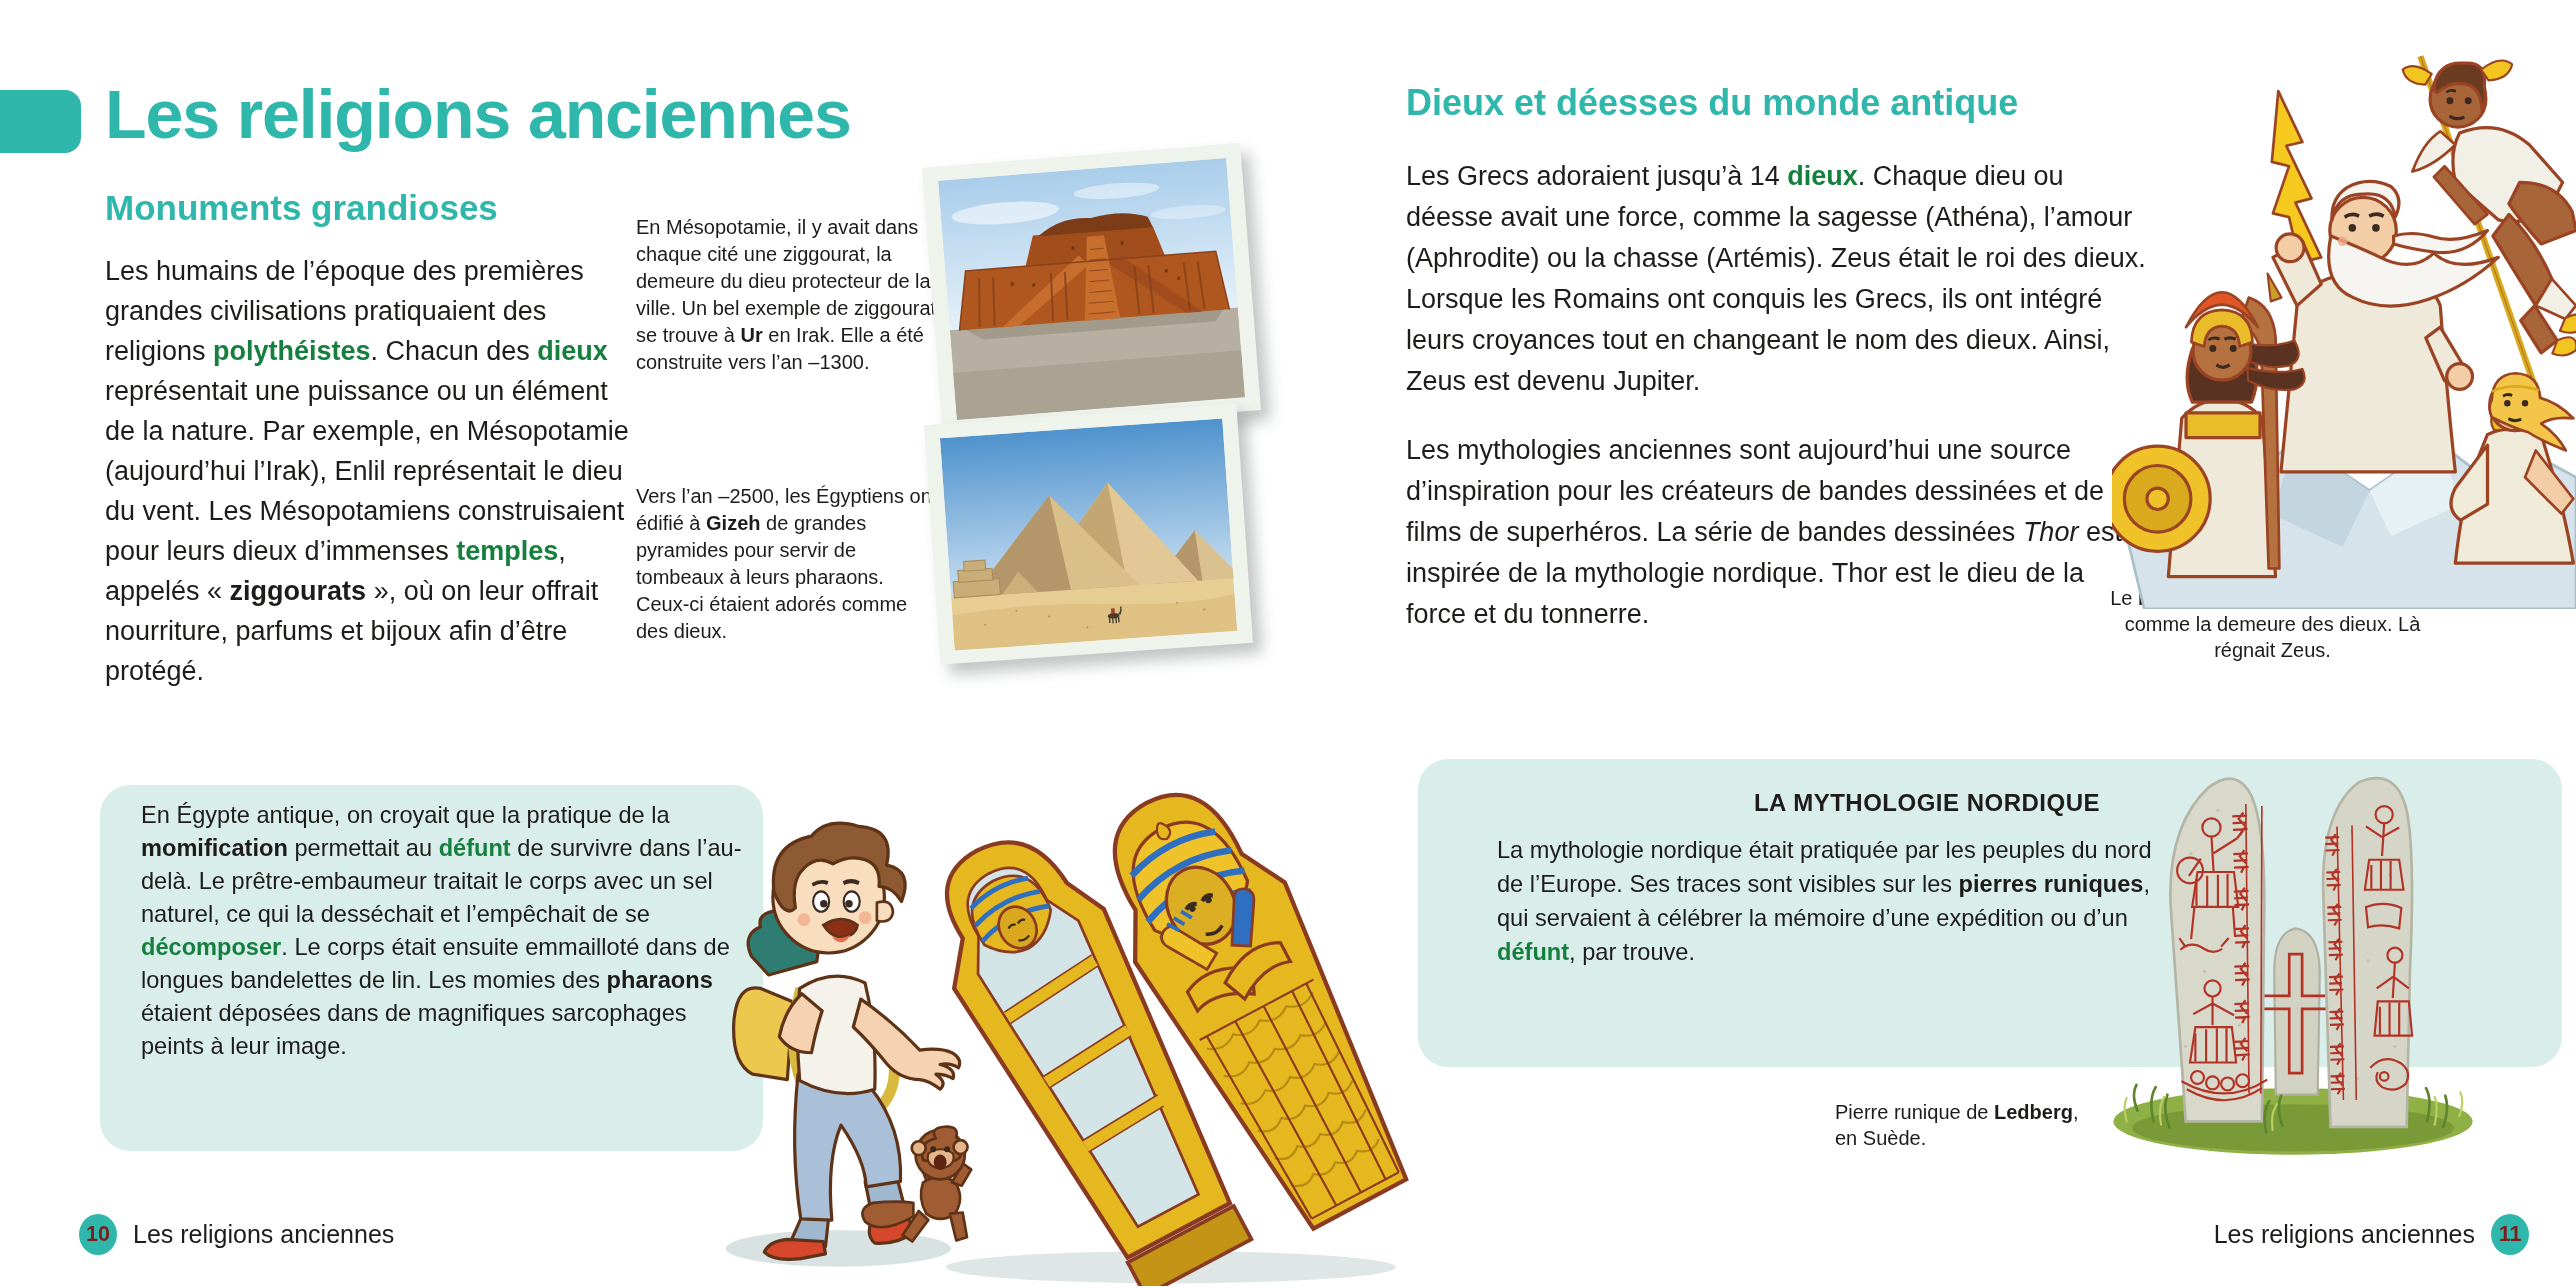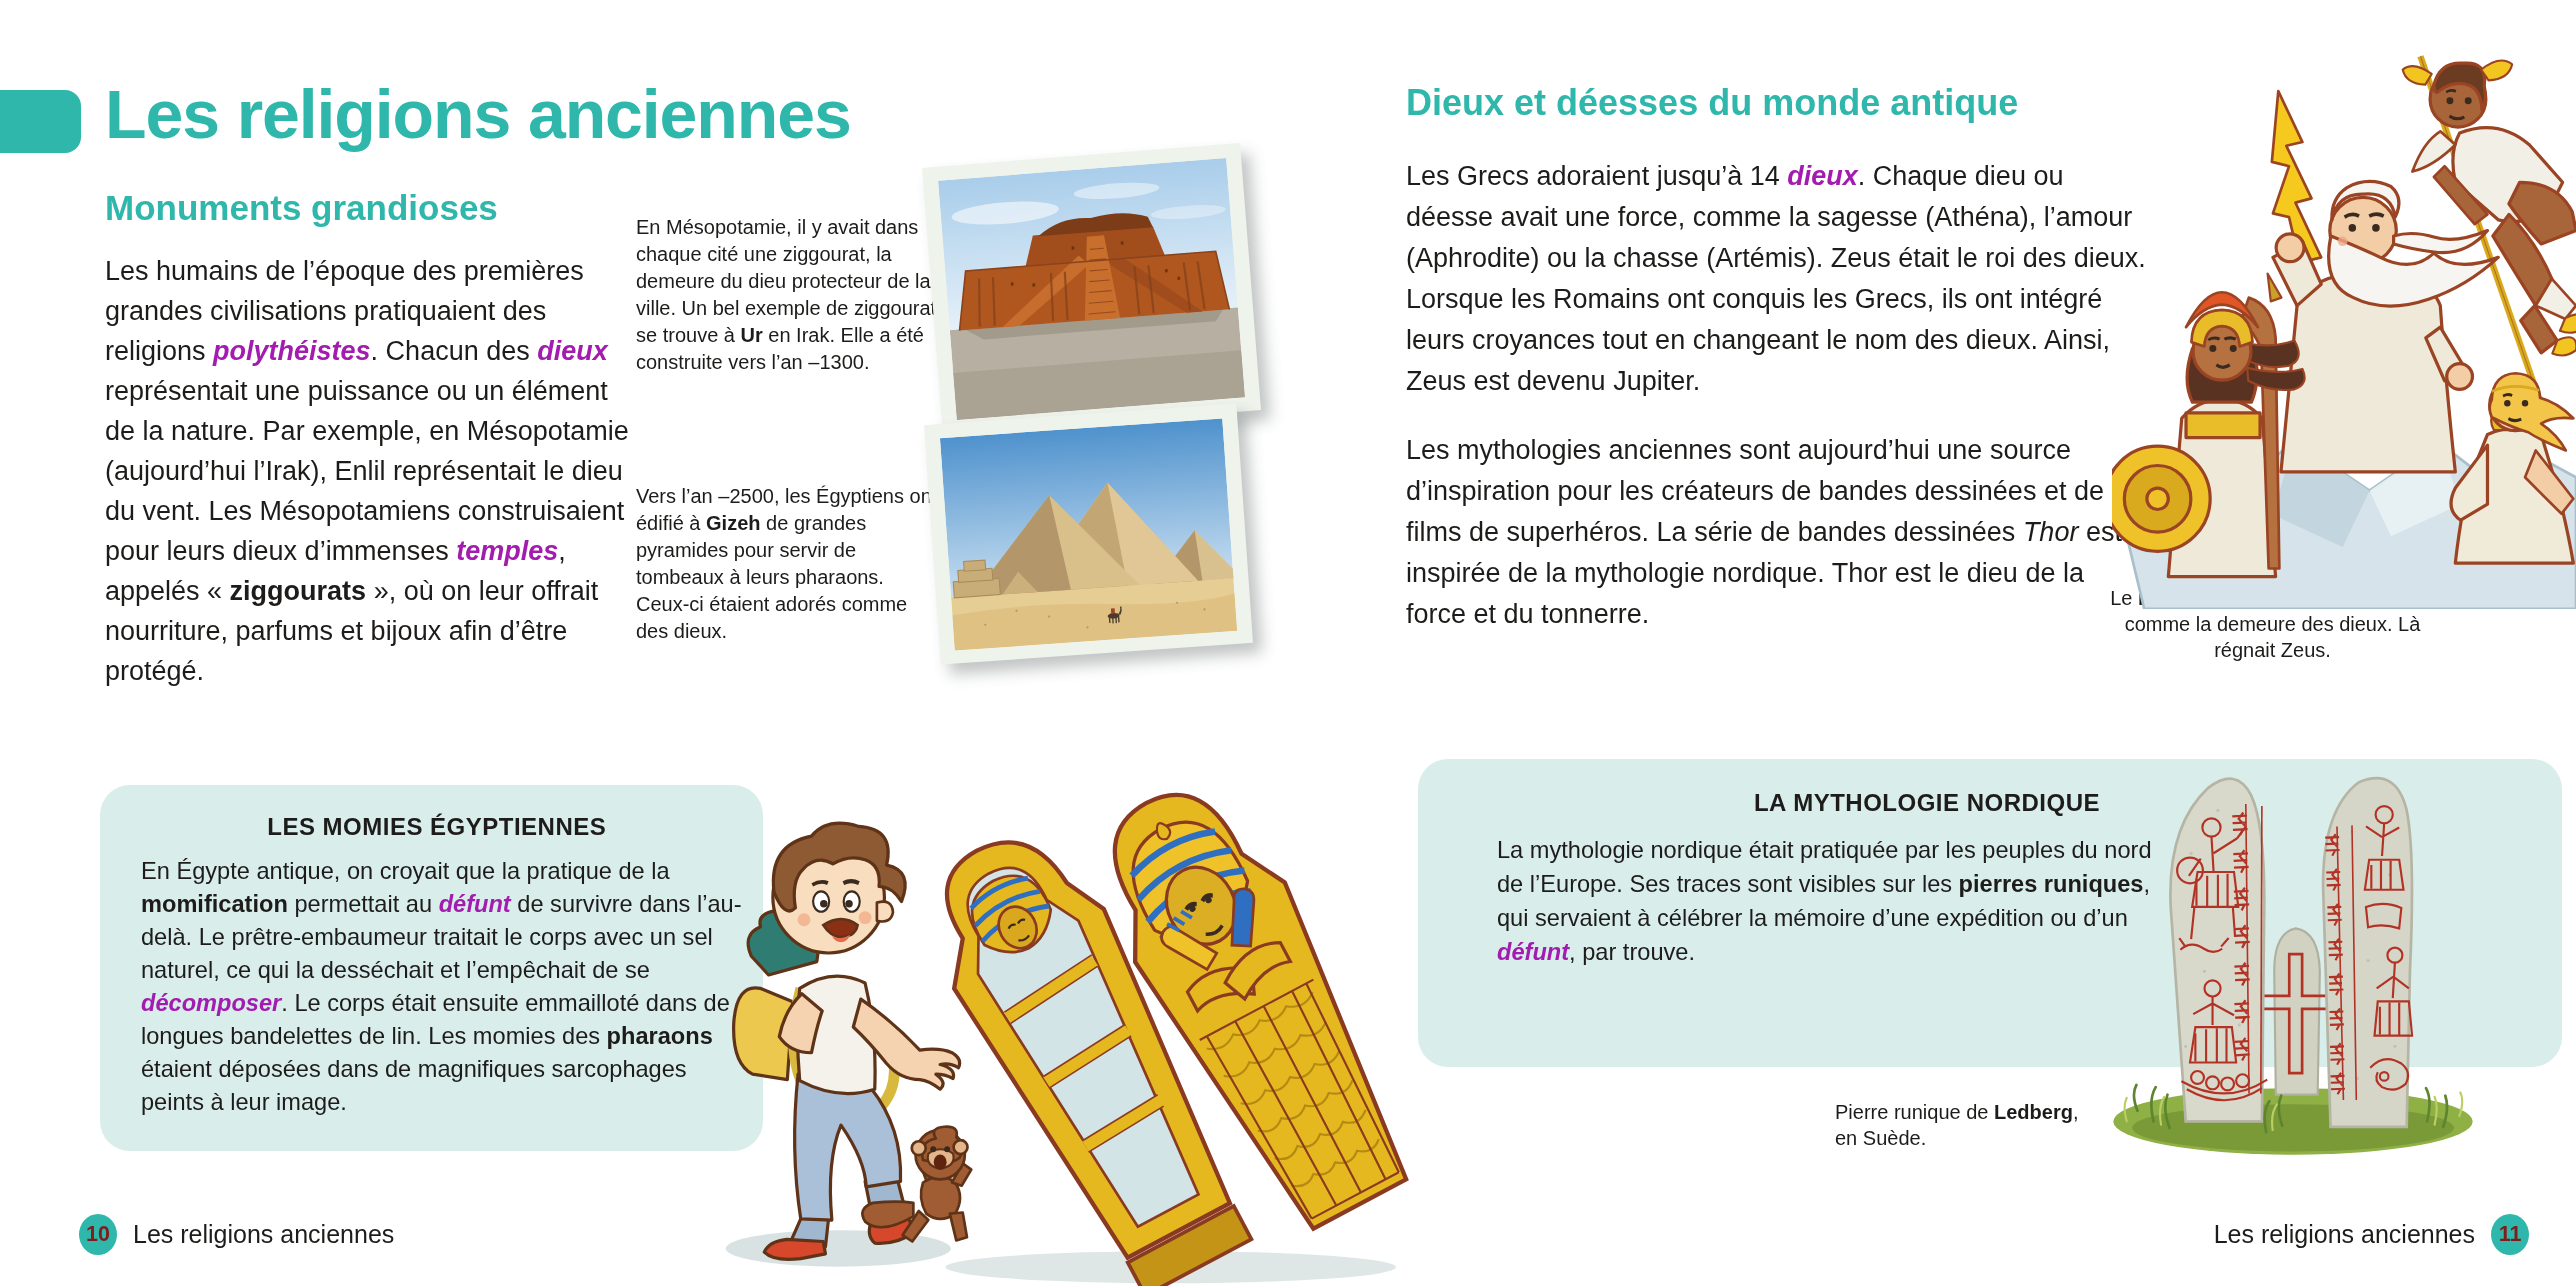--- a/index.html
+++ b/index.html
@@ -1,21 +1,21 @@
 <!DOCTYPE html>
 <html style="font-size:8.6px"><head>
 <meta charset="utf-8">
 <style>
   html,body{margin:0;padding:0;background:#ffffff;}
   #spread{position:relative;width:2576px;height:1288px;background:#ffffff;overflow:hidden;
           font-family:"Liberation Sans", sans-serif;color:#1d1c1a;}
   .abs{position:absolute;}
   .teal{color:#2fb7ab;}
   .b{font-weight:700;}
-  .o{color:#a21caf;font-weight:700;font-style:italic;}
+  .o{color:#15803d;font-weight:700;}
   .i{font-style:italic;}
   #tab{left:0;top:90px;width:81px;height:63px;background:#2fb7ab;border-radius:0 16px 16px 0;}
   #title{left:105px;top:75px;font-size:68px;font-weight:700;letter-spacing:-1.1px;}
   .subhead{font-size:35px;font-weight:700;}
   #subhead-left{left:105px;top:188px;}
   #intro{left:105px;top:251px;width:537px;font-size:27px;line-height:40px;}
   .caption{font-size:20px;line-height:27px;}
   #cap-ziggurat{left:636px;top:214px;width:301px;}
   #cap-gizeh{left:636px;top:483px;width:303px;}
   .polaroid{background:#eef3ec;box-shadow:8.6px 10.7px 15px rgba(50,60,60,.30);}
@@ -231,21 +231,20 @@
     </g>
     <g fill="#3a2a20">
       <circle cx="737" cy="742" r="6"></circle>
         <circle cx="770" cy="742" r="6"></circle>
       <path d="M728,726 q10,-6 19,-1 l-2,5 q-8,-4 -15,1 Z"></path>
       <path d="M740,768 q10,6 22,1 l2,5 q-14,7 -26,-1 Z"></path>
     </g>
   </svg>
 
   <div id="box1" class="abs infobox">
-    <div class="boxtitle">LES MOMIES ÉGYPTIENNES</div>
     <div class="boxbody"><span>En Égypte antique, on croyait que la pratique de la </span><span class="b">momification</span><span> permettait au </span><span class="o">défunt</span><span> de survivre dans l’au-delà. Le prêtre-embaumeur traitait le corps avec un sel naturel, ce qui la desséchait et l’empêchait de se </span><span class="o">décomposer</span><span>. Le corps était ensuite emmailloté dans de longues bandelettes de lin. Les momies des </span><span class="b">pharaons</span><span> étaient déposées dans de magnifiques sarcophages peints à leur image.</span></div>
   </div>
 
   <svg id="sarco" class="abs" viewBox="0 0 1372 1035">
     <ellipse cx="280" cy="965" rx="210" ry="34" fill="#c8d6d6" opacity="0.7"></ellipse>
     <ellipse cx="900" cy="1000" rx="420" ry="30" fill="#c8d6d6" opacity="0.6"></ellipse>
 
     <g transform="rotate(-28 760 640)">
       <path d="M648,978 L872,978 L872,1048 L648,1048 Z" fill="#c49416" stroke="#8a3a20" stroke-width="7"></path>
       <path d="M660,300 Q650,170 760,168 Q870,170 880,300 L918,375 L868,970 L652,970 L602,375 Z" fill="#e6b81f" stroke="#8a3a20" stroke-width="8"></path>

